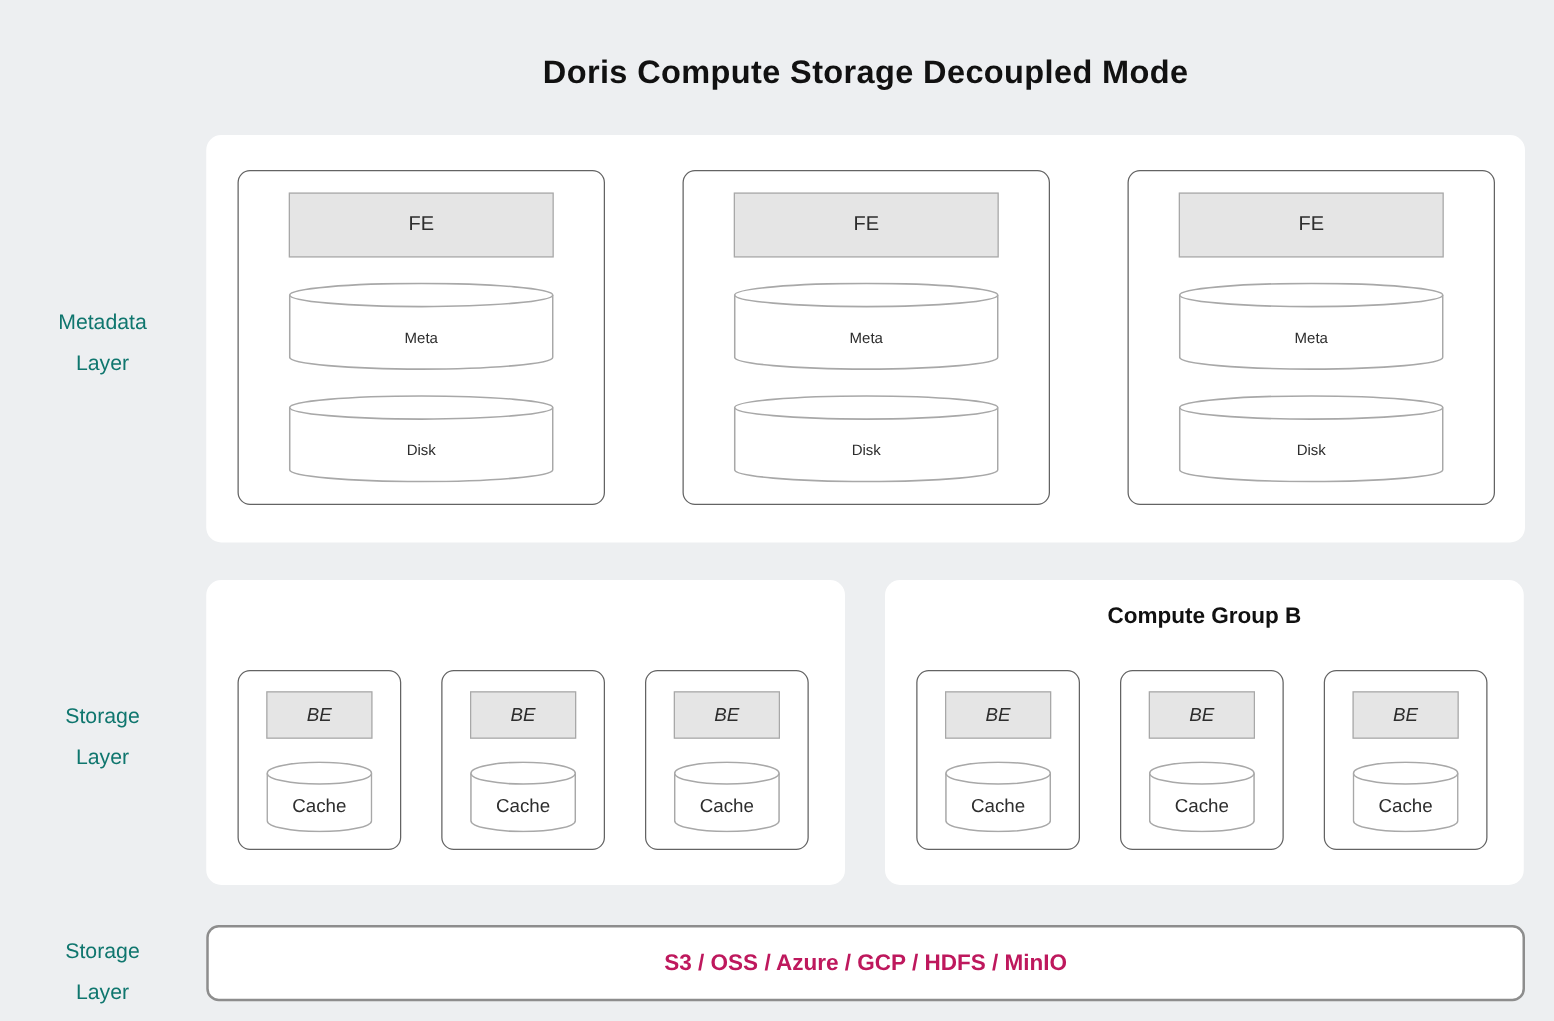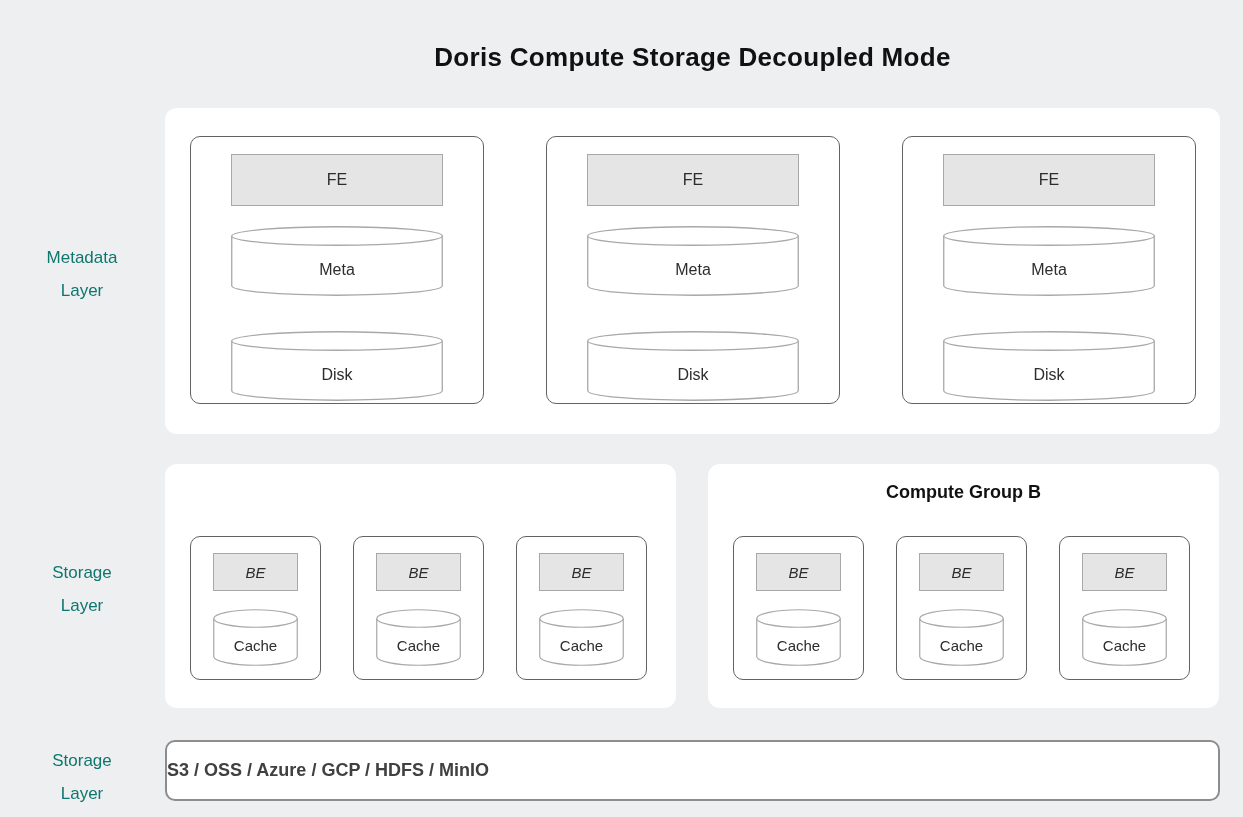--- a/index.html
+++ b/index.html
@@ -48,27 +48,27 @@
   .pill {
     border: 1.3px solid #a8a8a8; border-radius: 0; background: #e5e5e5;
     display: flex; align-items: center; justify-content: center;
     font-size: 16px; color: #2d2d2d;
   }
   .pill.lg { width: 212px; height: 52px; }
   .pill.sm { width: 85px;  height: 38px; font-size: 15px; font-style: italic; }
 
   .cyl { position: relative; }
   .cyl.lg { width: 212px; height: 70px; margin-top: 20px; }
-  .cyl.lg + .cyl.lg { margin-top: 35px; }
+  .cyl.lg + .cyl.lg { margin-top: 20px; }
   .cyl.sm { width: 85px; height: 57px; margin-top: 18px; }
   .cyl svg { position: absolute; inset: 0; display: block; }
   .cyl .cyl-label {
     position: absolute; left: 0; width: 100%; top: 63%;
     transform: translateY(-50%); text-align: center;
-    font-size: 16px; color: #2d2d2d;
+    font-size: 12px; color: #2d2d2d;
   }
   .cyl.sm .cyl-label { top: 64%; font-size: 15px; }
 
   .group-title {
     position: absolute; top: 18px; left: 0; width: 100%;
     text-align: center; font-size: 18px; font-weight: 600; color: #111;
   }
   .be-node-row {
     position: absolute; left: 25px; top: 72px;
     display: flex; gap: 32px;
@@ -76,22 +76,22 @@
   .be-node {
     width: 131px; height: 144px;
     border: 1.5px solid #636363; border-radius: 10px; background: #fff;
     display: flex; flex-direction: column; align-items: center;
     padding-top: 16px;
   }
 
   .storage-box {
     position: absolute; left: 165px; top: 740px; width: 1055px; height: 61px;
     background: #fff; border: 2px solid #8d8d8d; border-radius: 10px;
-    display: flex; align-items: center; 
-    font-size: 18px; font-weight: 600; color: #404040;
+    display: flex; align-items: center; justify-content: center;
+    font-size: 18px; font-weight: 600; color: #be185d;
   }
 </style>
 </head>
 <body>
 
 <div class="page">
 
   <div class="diagram-title">Doris Compute Storage Decoupled Mode</div>
 
   <div class="side-label metadata">

